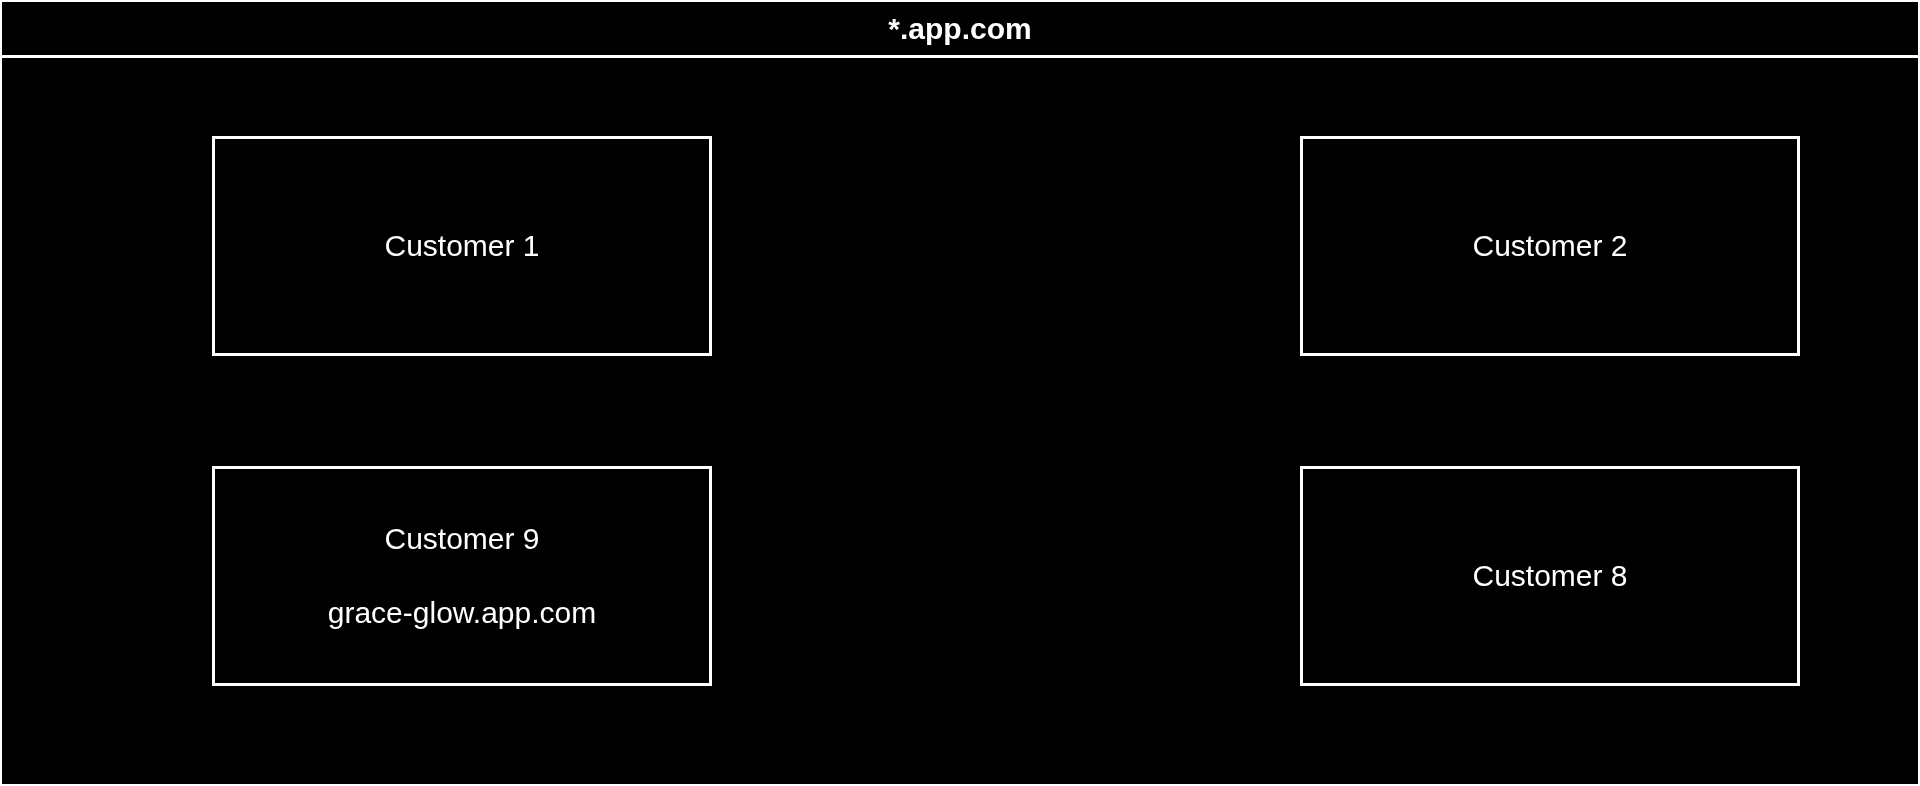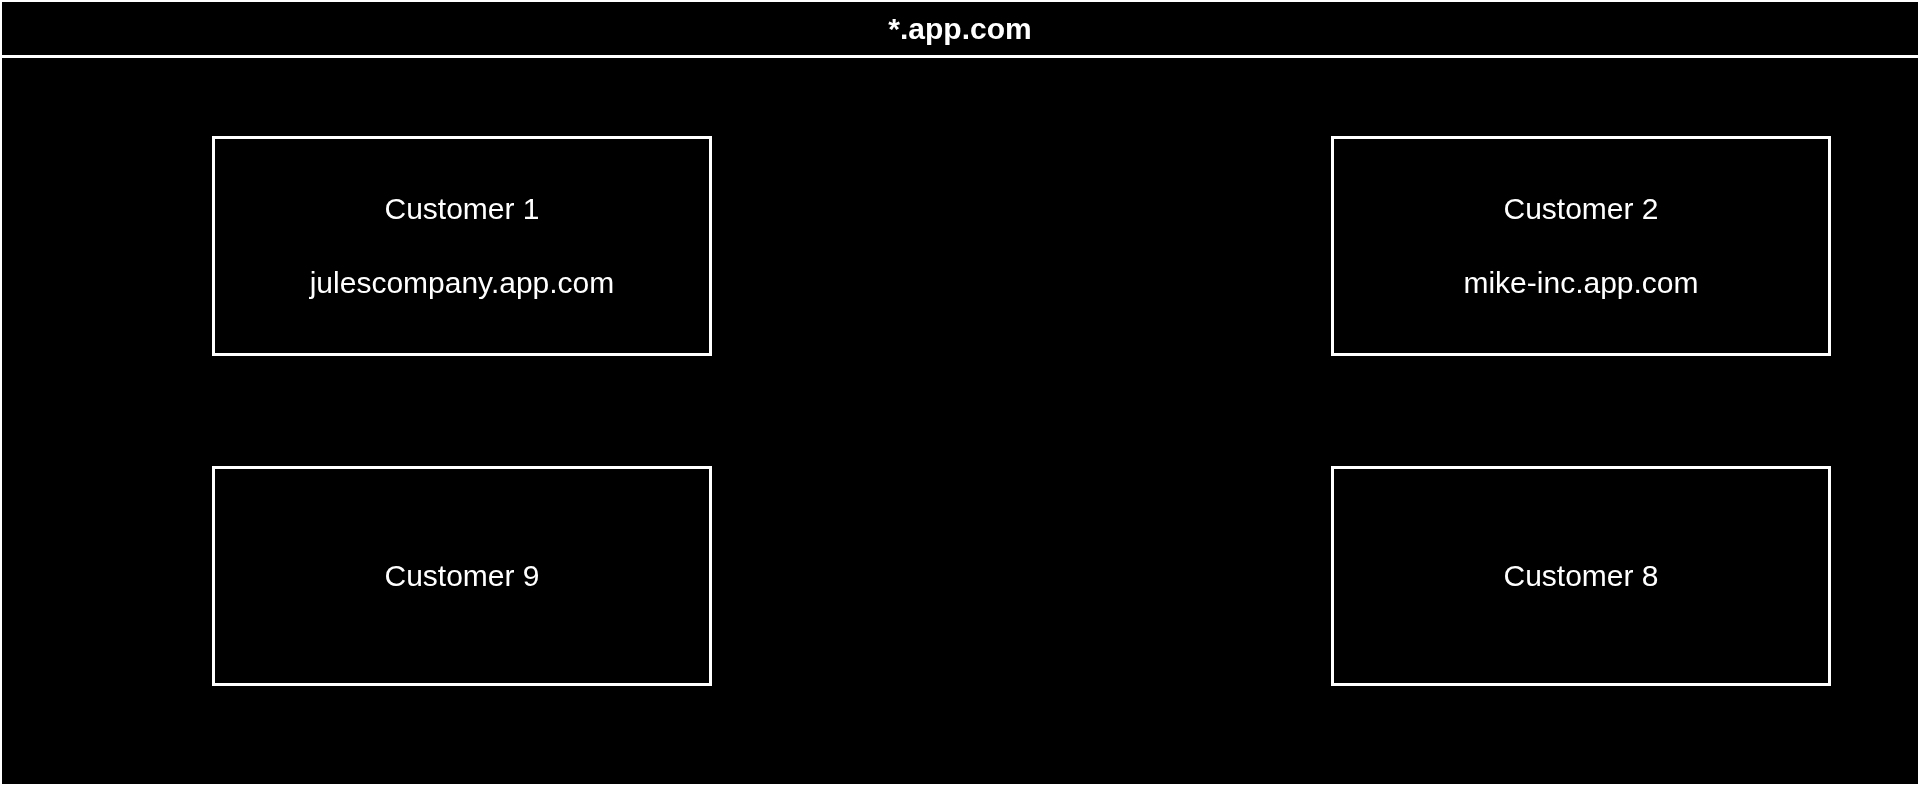--- a/index.html
+++ b/index.html
@@ -72,49 +72,48 @@
     font-size: 30px;
     font-weight: 500;
   }
   .card-domain {
     color: #ffffff;
     font-size: 30px;
     font-weight: 400;
   }
   
   .col-left { padding-left: 210px; justify-content: flex-start; }
-  .col-right { padding-right: 87px; justify-content: flex-end; }
+  .col-right { padding-right: 118px; justify-content: flex-end; }
 </style>
 </head>
 <body>
 
 <div class="outer">
   <div class="header">
     <div class="header-title">*.app.com</div>
   </div>
   <div class="body-area">
     <div class="grid">
 
       <div class="cell col-left">
         <div class="card">
           <div class="card-title">Customer 1</div>
-          <div class="card-domain">julescompany.app.com</div>
         </div>
       </div>
 
       <div class="cell col-right">
         <div class="card">
           <div class="card-title">Customer 2</div>
-          <div class="card-domain">mike-inc.app.com</div>
         </div>
       </div>
 
       <div class="cell col-left">
         <div class="card">
           <div class="card-title">Customer 9</div>
+          <div class="card-domain">grace-glow.app.com</div>
         </div>
       </div>
 
       <div class="cell col-right">
         <div class="card">
           <div class="card-title">Customer 8</div>
         </div>
       </div>
 
     </div>

